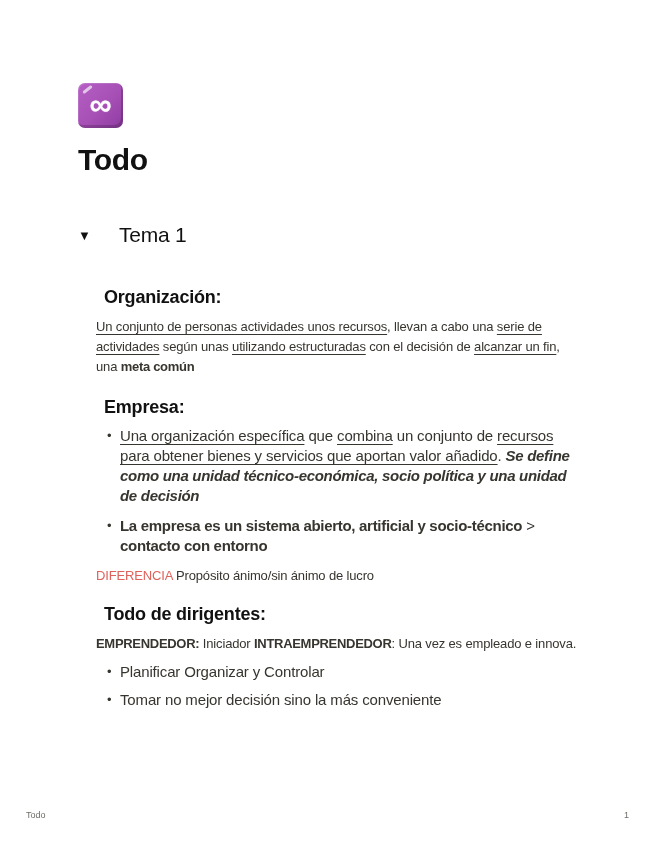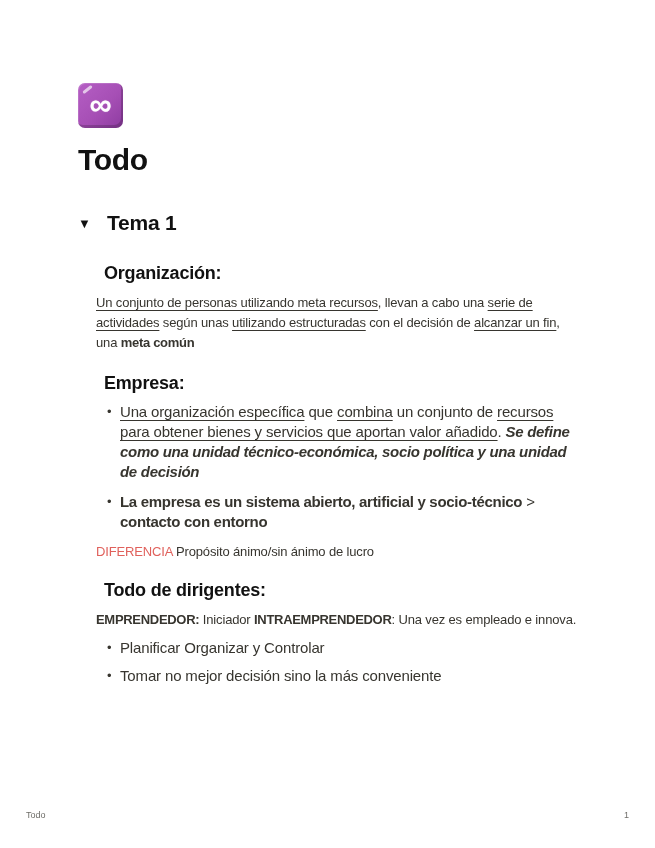--- a/index.html
+++ b/index.html
@@ -61,23 +61,23 @@
     align-items: center;
     gap: 12px;
     margin-top: 31px;
   }
   .toggle-tri {
     font-size: 13px;
     line-height: 1;
     color: #111111;
   }
   .tema-title {
-    margin: 4px;
+    margin: 16px;
     font-size: 21px;
-    font-weight: 700;
+    font-weight: 400;
     color: #111111;
     letter-spacing: -0.2px;
   }
 
   .inner { margin-left: 18px; }
 
   .sec-heading {
     margin: 8px;
     font-size: 18px;
     font-weight: 700;
@@ -152,21 +152,21 @@
     <h1 class="page-title">Todo</h1>
 
     <div class="toggle-row">
       <span class="toggle-tri">▼</span>
       <h2 class="tema-title">Tema 1</h2>
     </div>
 
     <div class="inner">
 
       <h3 class="sec-heading mt-org">Organización:</h3>
-      <p class="body-text"><span class="seg-u">Un conjunto de personas utilizando meta recursos</span><span>, llevan a cabo una </span><span class="seg-u">serie de actividades</span><span> según unas </span><span class="seg-u">utilizando estructuradas</span><span> con el decisión de </span><span class="seg-u">alcanzar un fin</span><span>, una </span><span class="seg-b">meta común</span></p>
+      <p class="body-text"><span class="seg-u">Un conjunto de personas actividades unos recursos</span><span>, llevan a cabo una </span><span class="seg-u">serie de actividades</span><span> según unas </span><span class="seg-u">utilizando estructuradas</span><span> con el decisión de </span><span class="seg-u">alcanzar un fin</span><span>, una </span><span class="seg-b">meta común</span></p>
 
       <h3 class="sec-heading mt-emp">Empresa:</h3>
       <ul class="doc-list">
         <li><span class="seg-u">Una organización específica</span><span> que </span><span class="seg-u">combina</span><span> un conjunto de </span><span class="seg-u">recursos para obtener bienes y servicios que aportan valor añadido</span><span>. </span><span class="seg-bi">Se define como una unidad técnico-económica, socio política y una unidad de decisión</span></li>
         <li><span class="seg-b">La empresa es un sistema abierto, artificial y socio-técnico</span><span> &gt; </span><span class="seg-b">contacto con entorno</span></li>
       </ul>
       <p class="body-text"><span class="seg-red">DIFERENCIA</span><span> Propósito ánimo/sin ánimo de lucro</span></p>
 
       <h3 class="sec-heading mt-tip">Todo de dirigentes:</h3>
       <p class="body-text mt-p8"><span class="seg-b">EMPRENDEDOR:</span><span> Iniciador </span><span class="seg-b">INTRAEMPRENDEDOR</span><span>: Una vez es empleado e innova.</span></p>

